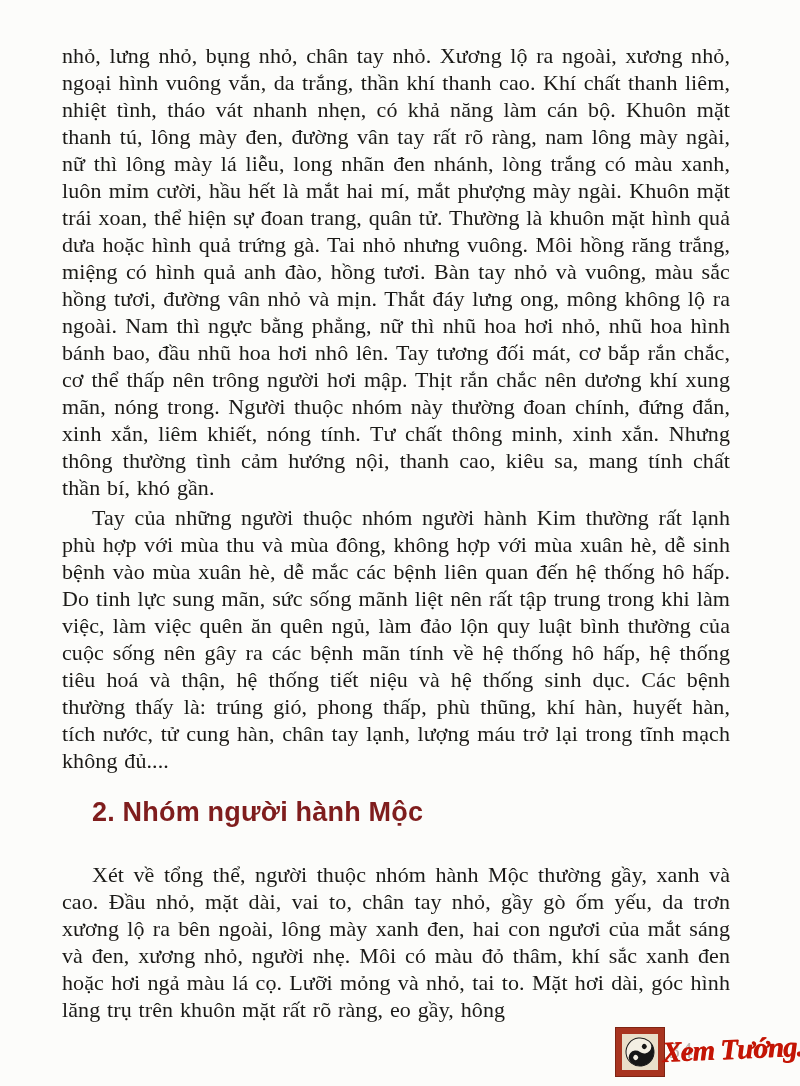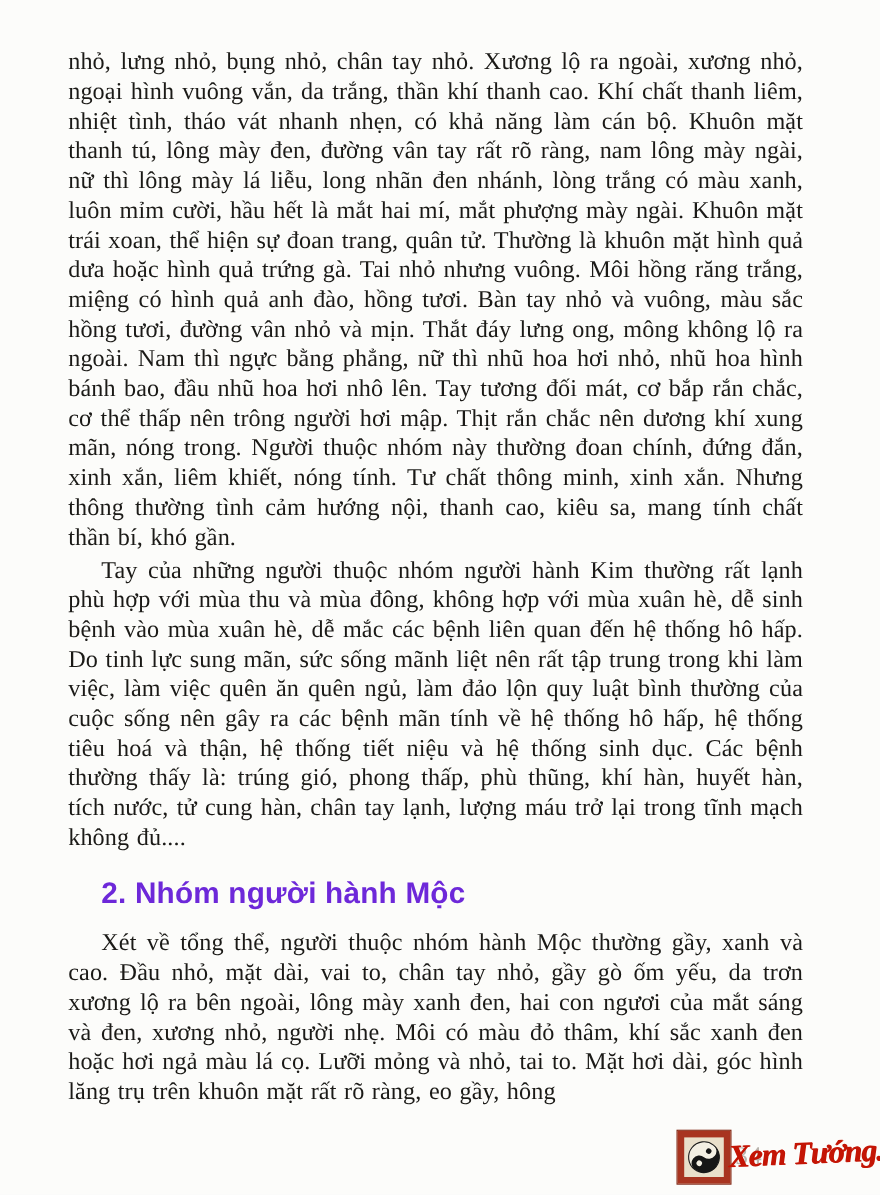--- a/index.html
+++ b/index.html
@@ -28,26 +28,26 @@
     margin: 0 11px 3px 0;
     font-size: 22px;
     line-height: 27px;
     text-align: justify;
     letter-spacing: 0.1px;
     word-spacing: 1.2px;
     color: #1b1a17;
   }
   .para.indent { text-indent: 30px; }
   .section-heading {
-    margin: 22px 0 15px 30px;
+    margin: 22px 0 33px 30px;
     font-family: "Liberation Sans", "DejaVu Sans", sans-serif;
     font-weight: bold;
     font-size: 27px;
     line-height: 32px;
-    color: #6d28d9;
+    color: #7f1d1d;
     letter-spacing: 0.2px;
   }
   .watermark {
     position: absolute;
     right: 4px;
     bottom: 6px;
     height: 56px;
     width: 180px;
   }
   .page-number {

